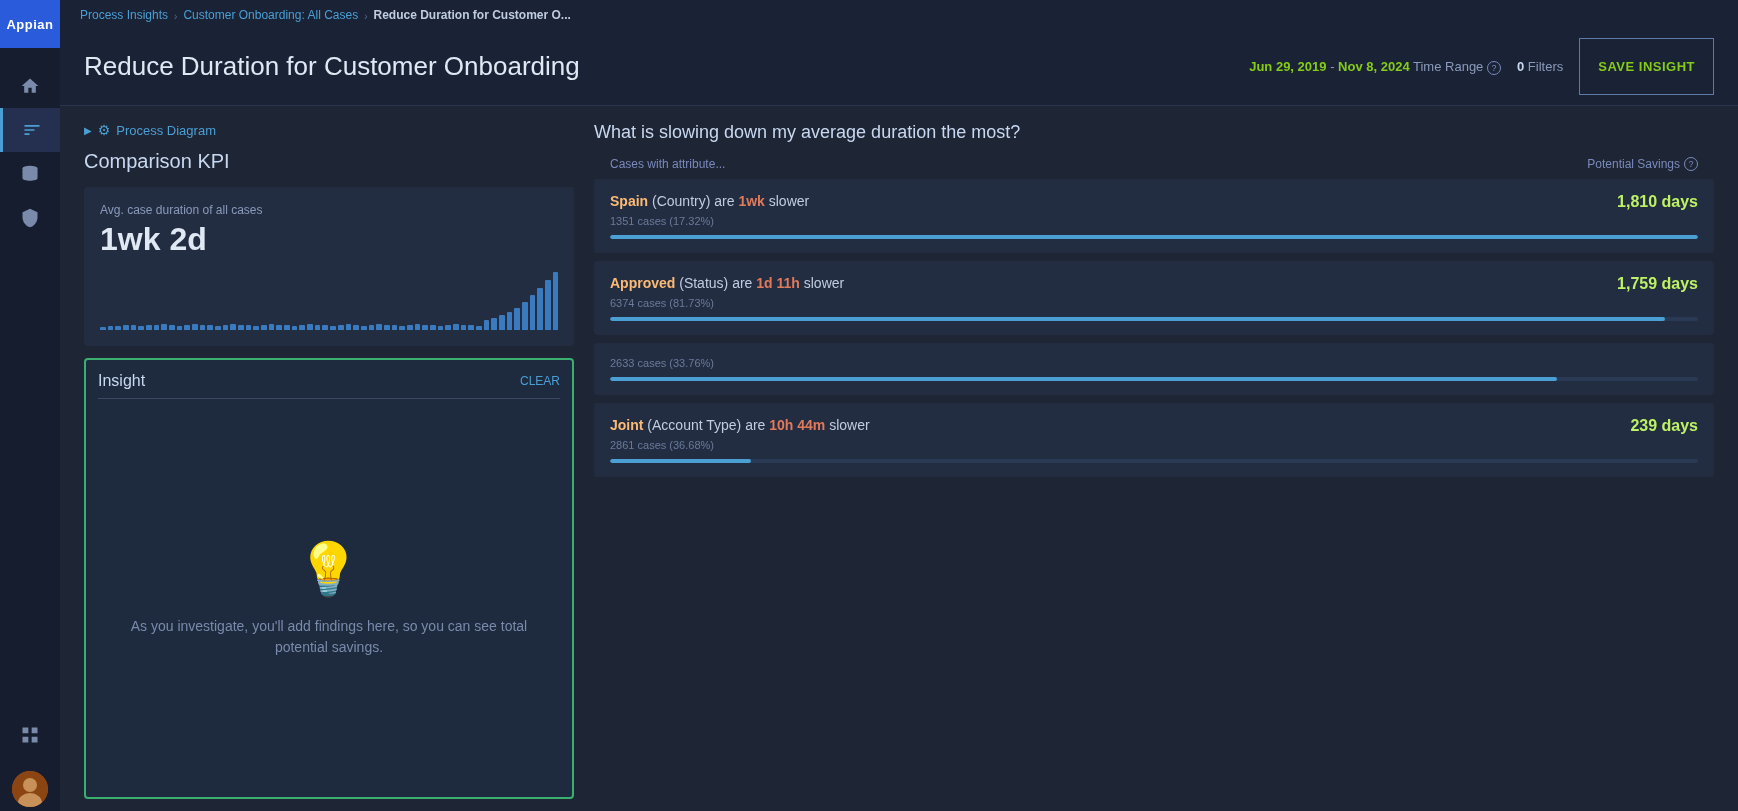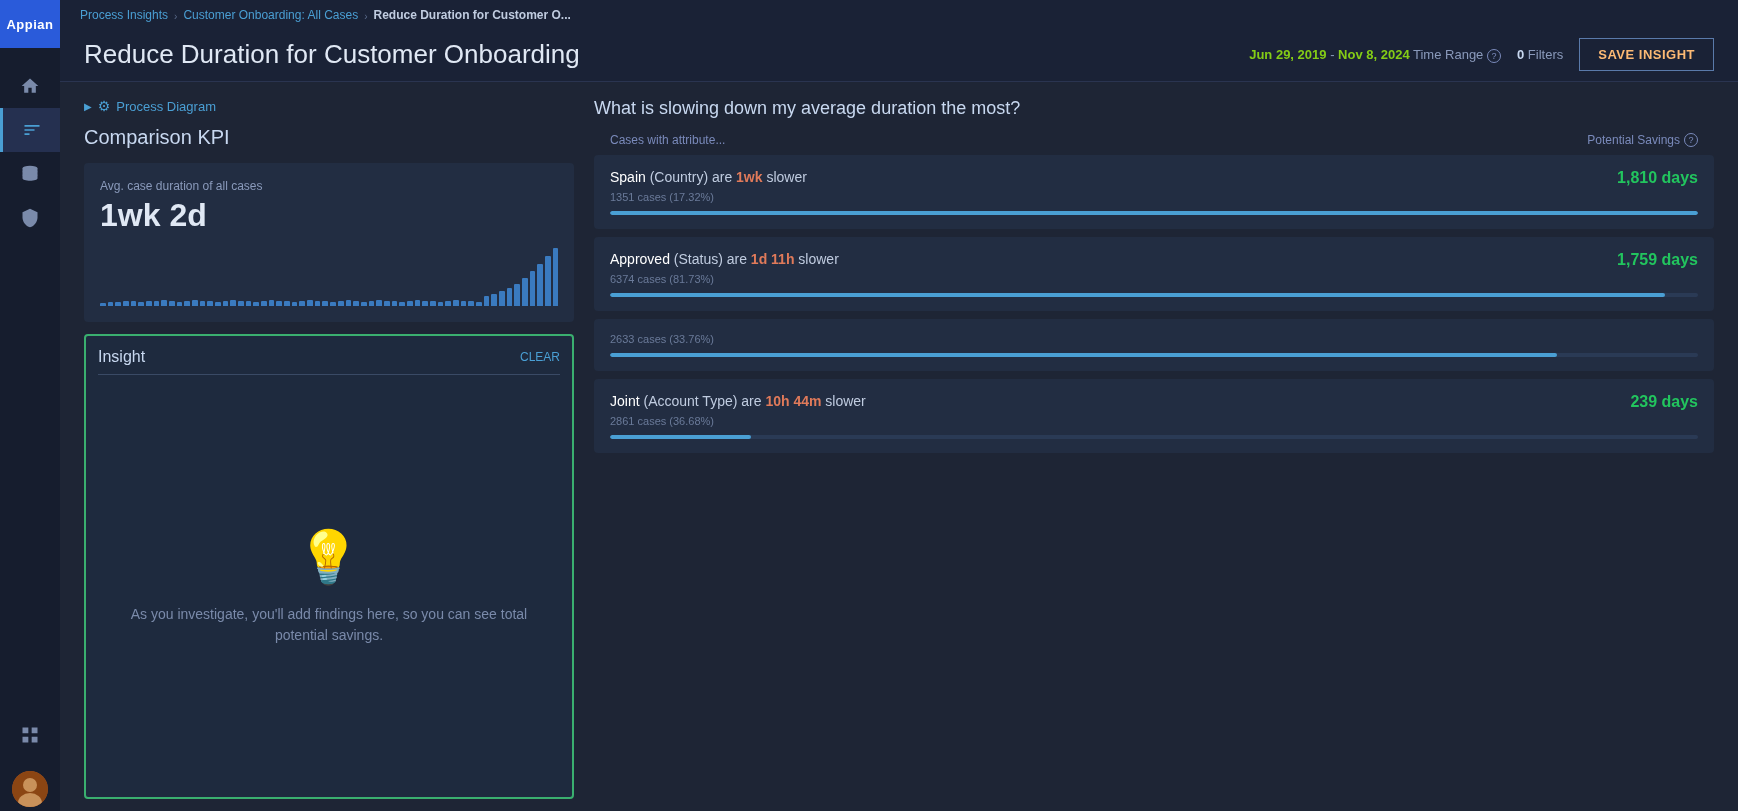--- a/index.html
+++ b/index.html
@@ -22,21 +22,21 @@
     .breadcrumb-current { color: #c0cce0; font-weight: 600; }
 
     
     .header { background: #1a2236; padding: 10px 24px; display: flex; align-items: center; justify-content: space-between; border-bottom: 1px solid #2a3450; }
     .header-title { font-size: 26px; font-weight: 400; color: #e0e8f4; }
     .header-right { display: flex; align-items: center; gap: 16px; }
     .time-range { font-size: 13px; color: #8a9abb; }
     .time-range strong { color: #84cc16; }
     .filters { font-size: 13px; color: #8a9abb; }
     .filters strong { color: #c8d8f0; }
-    .save-btn { background: transparent; border: 1px solid #5a7aaa; color: #fdba74; padding: 8px 18px; font-size: 13px; font-weight: 600; cursor: pointer; letter-spacing: 0.5px; }
+    .save-btn { background: transparent; border: 1px solid #5a7aaa; color: #84cc16; padding: 20px 18px; font-size: 13px; font-weight: 600; cursor: pointer; letter-spacing: 0.5px; }
 
     
     .content { flex: 1; display: flex; flex-direction: row; padding: 16px 24px 12px; gap: 20px; overflow: hidden; }
 
     
     .left-panel { width: 490px; flex-shrink: 0; display: flex; flex-direction: column; }
     .process-diagram-link { display: flex; align-items: center; gap: 6px; font-size: 13px; color: #4a9fd4; cursor: pointer; margin-bottom: 12px; }
     .process-diagram-link:before { content: '▶'; font-size: 10px; color: #4a9fd4; }
     .process-icon { font-size: 14px; }
     .kpi-section h2 { font-size: 20px; font-weight: 400; color: #c8d8f0; margin-bottom: 14px; }
@@ -62,23 +62,23 @@
     
     .right-panel { flex: 1; display: flex; flex-direction: column; }
     .right-panel h2 { font-size: 18px; font-weight: 400; color: #c8d8f0; margin-bottom: 14px; }
 
     
     .slow-header { display: flex; justify-content: space-between; align-items: center; padding: 0 16px 8px; font-size: 12px; color: #7a8abb; }
     .slow-header-right { display: flex; align-items: center; gap: 4px; }
     .insight-item { background: #222d42; border-radius: 4px; margin-bottom: 8px; padding: 14px 16px; }
     .insight-item-header { display: flex; justify-content: space-between; align-items: flex-start; margin-bottom: 4px; }
     .insight-item-label { font-size: 14px; color: #c0cce0; }
-    .insight-item-label strong { font-weight: 400; color: #ffffff; }
+    .insight-item-label strong { font-weight: 700; color: #fdba74; }
     .insight-item-slow { color: #e07a5a; font-weight: 600; }
-    .insight-item-days { font-size: 16px; font-weight: 700; color: #22c55e; white-space: nowrap; }
+    .insight-item-days { font-size: 16px; font-weight: 700; color: #bef264; white-space: nowrap; }
     .insight-item-sub { font-size: 11px; color: #6a7a99; margin-bottom: 8px; }
     .progress-bar-bg { height: 4px; background: #2a3a55; border-radius: 2px; overflow: hidden; }
     .progress-bar-fill { height: 4px; background: #4a9fd4; border-radius: 2px; }
 
     
     .avatar { width: 36px; height: 36px; border-radius: 50%; background: #a05020; display: flex; align-items: center; justify-content: center; overflow: hidden; }
 
     
     .info-icon { display: inline-flex; align-items: center; justify-content: center; width: 14px; height: 14px; border-radius: 50%; border: 1px solid #7a8abb; font-size: 9px; color: #7a8abb; cursor: pointer; }
 

